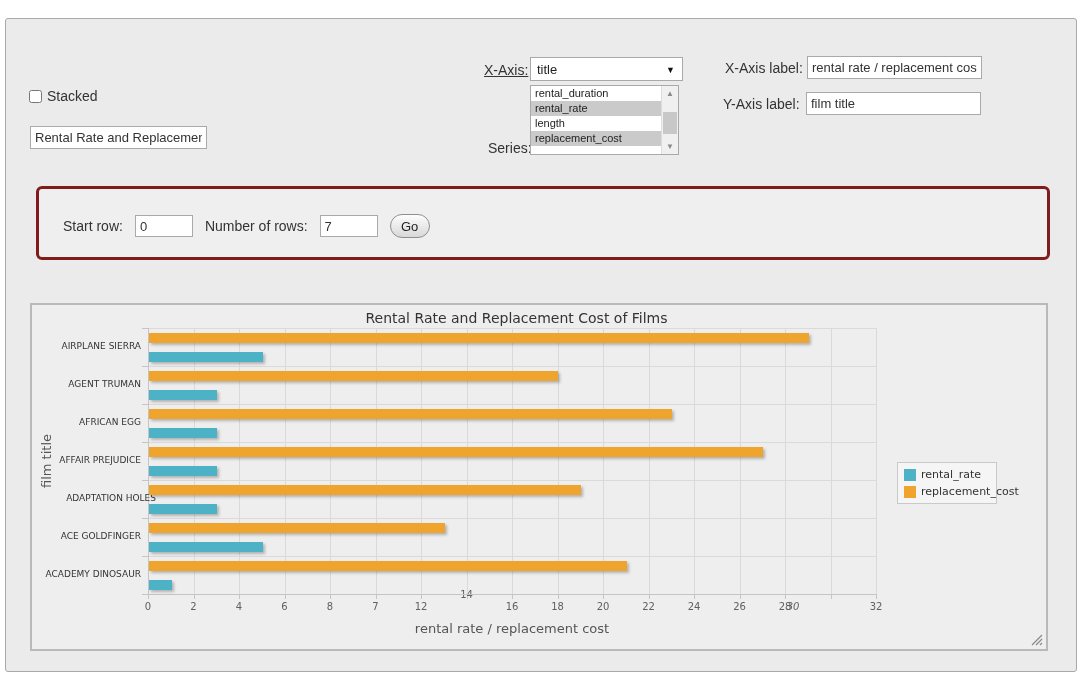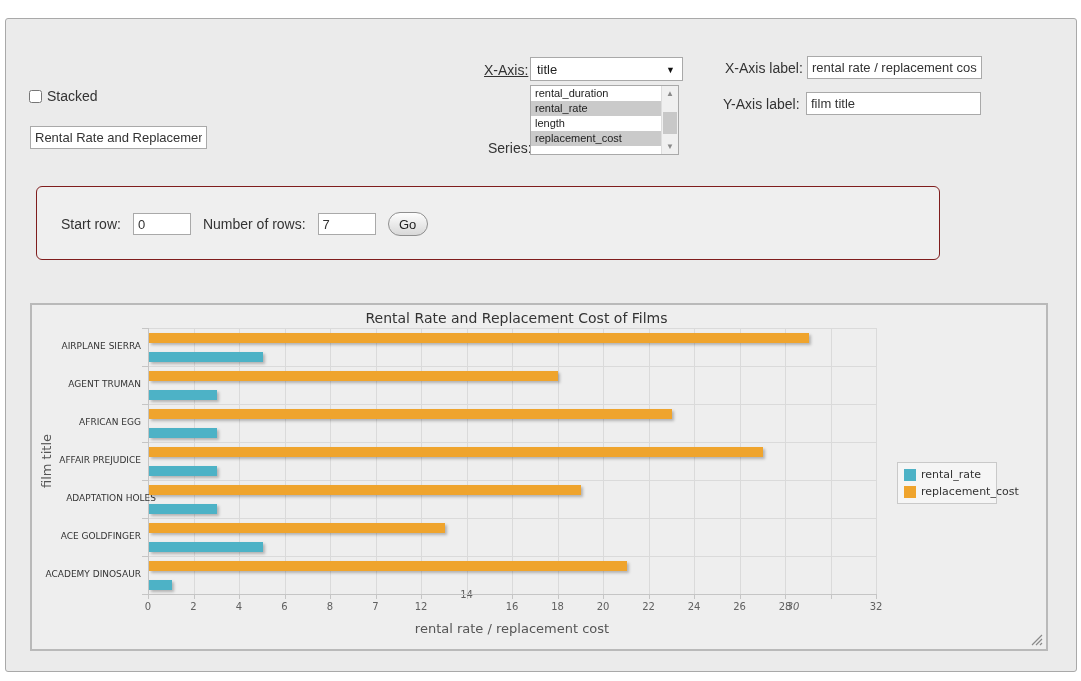--- a/index.html
+++ b/index.html
@@ -38,22 +38,22 @@
                   white-space:nowrap; }
   .listbox .opt.sel { background:#cacaca; }
   .sbar { position:absolute; right:0; top:0; width:17px; height:100%; background:#f0f0f0;
           border-left:1px solid #ddd; }
   .sbar .btn { position:absolute; left:0; width:16px; height:15px; background:#f0f0f0;
                color:#8a8a8a; font-size:8px; text-align:center; line-height:15px; }
   .sbar .up { top:0; } .sbar .dn { bottom:0; }
   .sbar .thumb { position:absolute; left:1px; top:26px; width:14px; height:22px; background:#c8c8c8; }
 
   
-  .params { position:absolute; left:36px; top:186px; width:904px; height:74px;
-            background:#efefef; border:1px solid #7f1d1d; border-radius:6px; z-index:1; }
+  .params { position:absolute; left:36px; top:186px; width:1014px; height:74px;
+            background:#efefef; border:3px solid #7f1d1d; border-radius:6px; z-index:1; }
   .params-row { position:absolute; left:24px; top:25px; display:flex; align-items:center; gap:12px;
                 font-size:14px; color:#333; }
   .params input { background:#fff; border:1px solid #a9a9a9; font-size:13px; color:#333;
                   padding:0 4px; width:58px; height:22px; font-family:"Liberation Sans", sans-serif; }
   .go-btn { width:40px; height:24px; border-radius:12px; border:1px solid #8f8f8f;
             background:linear-gradient(#fdfdfd,#d8d8d8); font-size:13px; color:#222;
             font-family:"Liberation Sans", sans-serif; cursor:pointer; }
 
   
   .chart-box { position:absolute; left:30px; top:303px; width:1018px; height:348px;

